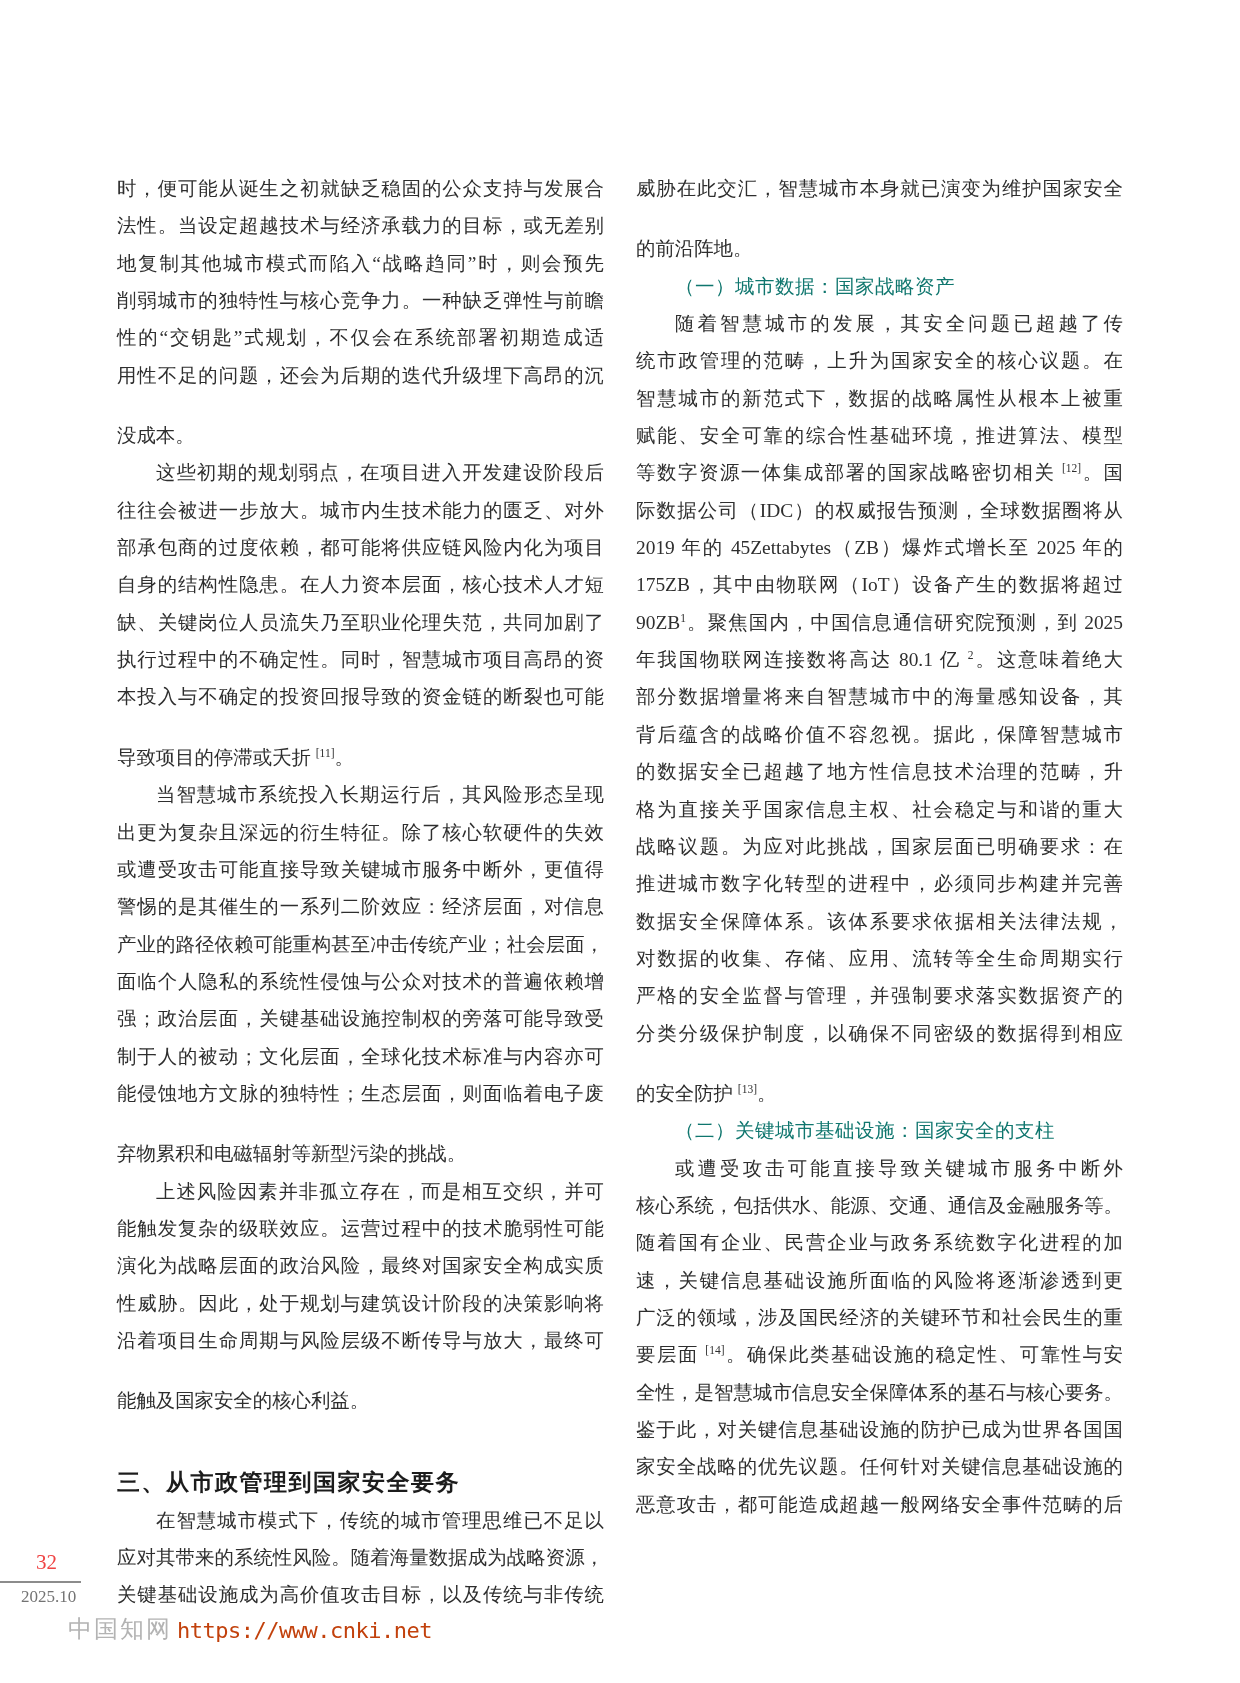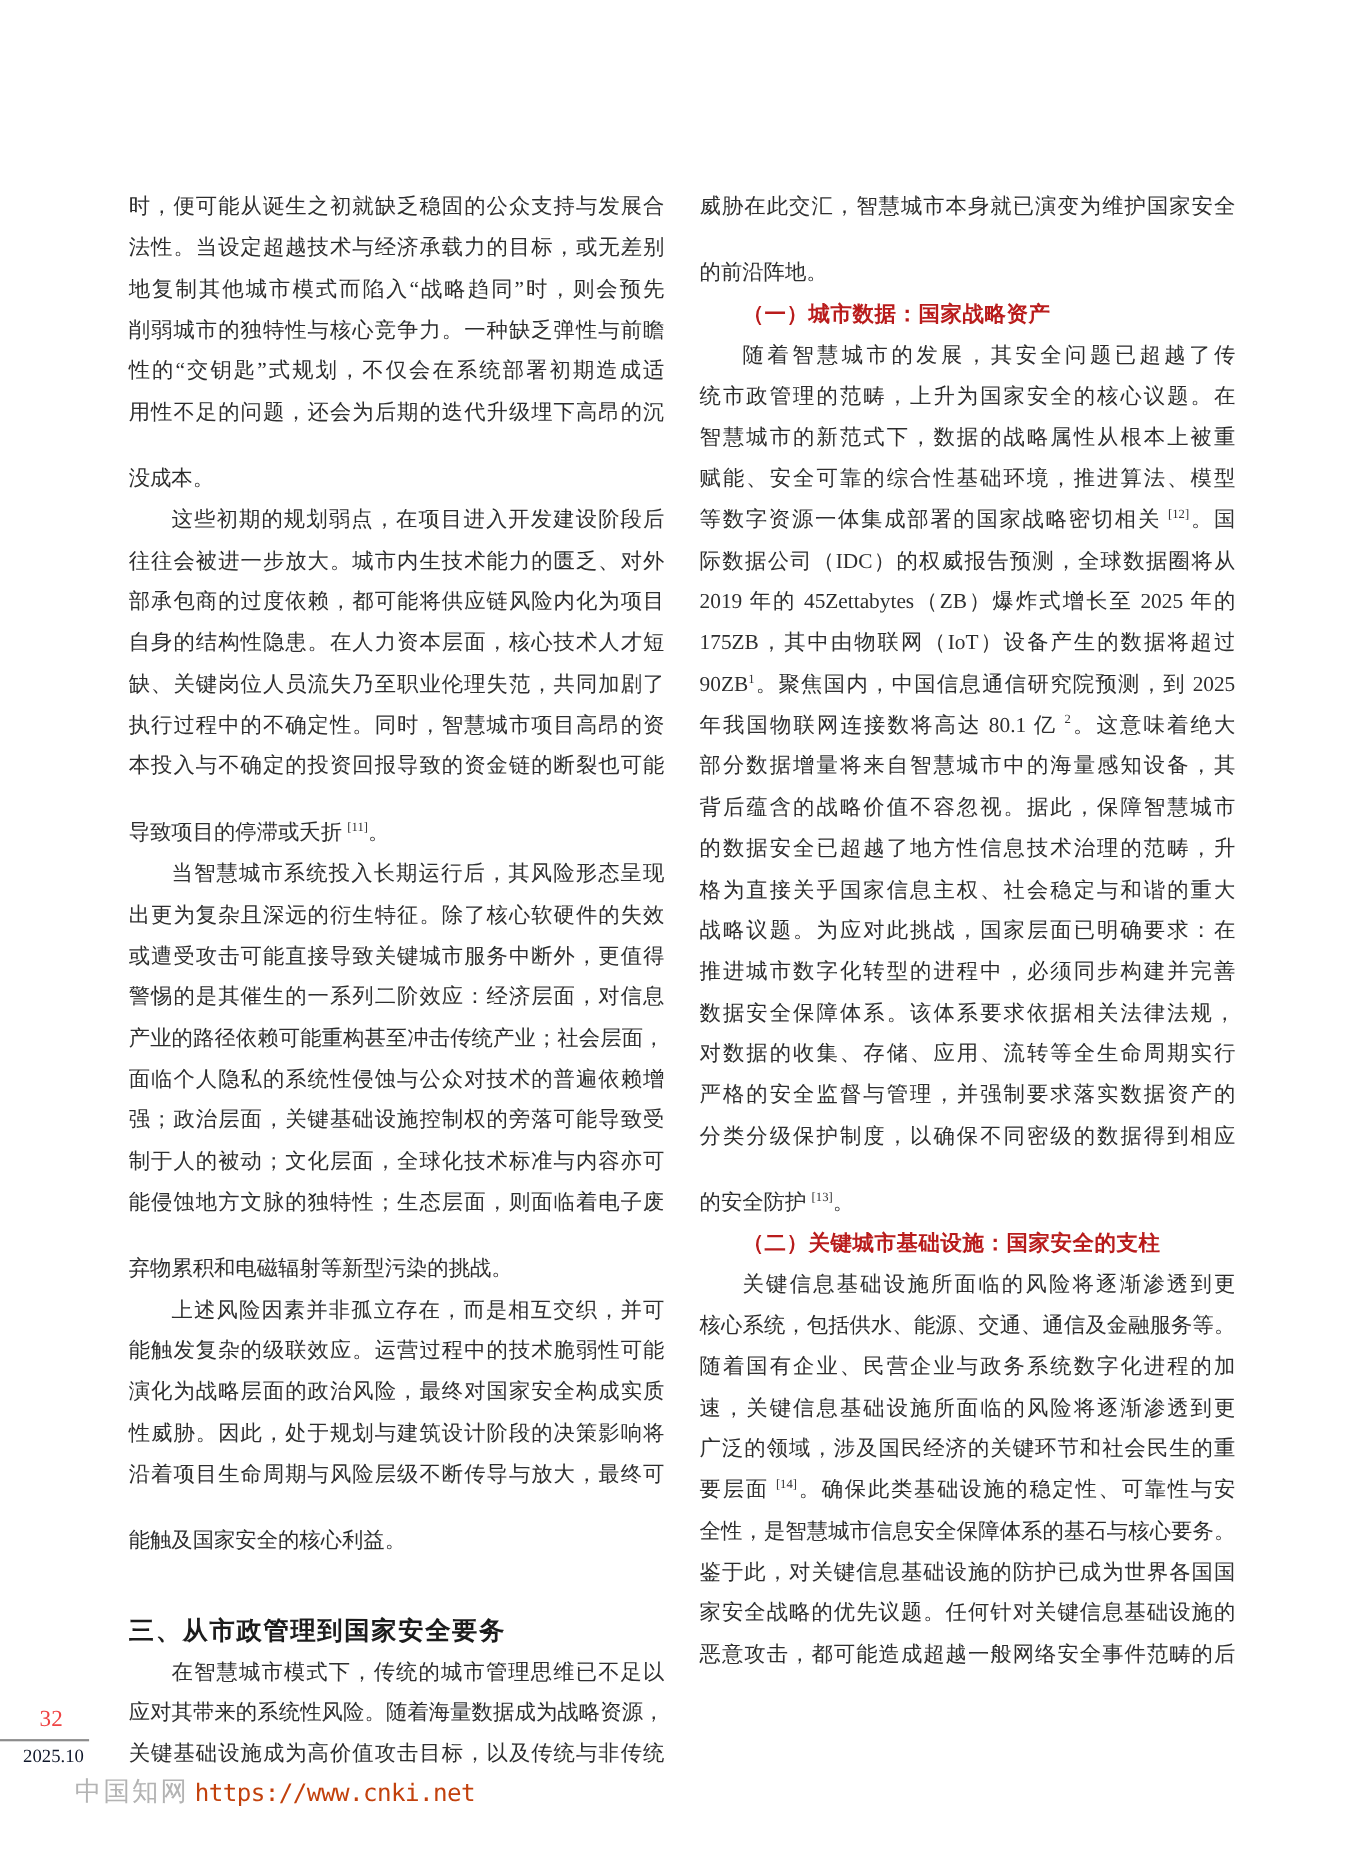--- a/index.html
+++ b/index.html
@@ -16,27 +16,27 @@
     white-space:nowrap;
   }
   .line.end{text-align-last:left;margin-top:23px;}
   .line.indent{padding-left:39px;}
   .line.h1{
     font-family:"Liberation Sans","DejaVu Sans",sans-serif;font-weight:bold;
     font-size:23px;height:40px;line-height:40px;margin-top:42px;
     text-align-last:left;letter-spacing:1.5px;color:#1c1c1c;
   }
   .line.h2{
-    font-family:"Liberation Sans","DejaVu Sans",sans-serif;font-weight:bold;
-    font-size:19.5px;text-align-last:left;color:#b91c1c;letter-spacing:0.5px;
+    font-family:"Liberation Sans","DejaVu Sans",sans-serif;font-weight:normal;
+    font-size:19.5px;text-align-last:left;color:#0f766e;letter-spacing:0.5px;
   }
   sup{font-size:11.5px;vertical-align:super;line-height:0;}
   .page-number{position:absolute;left:36px;top:1552px;font-size:21px;line-height:21px;color:#ef4444;}
   .footer-rule{position:absolute;left:0;top:1581px;width:81px;height:2px;background:#8c8c8c;}
-  .issue-date{position:absolute;left:21px;top:1588px;font-size:17px;line-height:17px;color:#0f172a;}
+  .issue-date{position:absolute;left:21px;top:1588px;font-size:17px;line-height:17px;color:#737373;}
   .watermark-name{position:absolute;left:40px;top:1615px;font-size:24px;line-height:28px;color:#b3b3b3;letter-spacing:2px;margin-left:28px;}
   .watermark-url{position:absolute;left:177px;top:1618px;font-size:22px;line-height:26px;color:#c2410c;
     font-family:"DejaVu Sans Mono","Liberation Mono",monospace;letter-spacing:-0.5px;}
 </style>
 </head>
 <body>
 
 <div class="page">
 
   <div class="col col-left" id="col-left">
@@ -95,21 +95,21 @@
       <div class="line">的数据安全已超越了地方性信息技术治理的范畴，升</div>
       <div class="line">格为直接关乎国家信息主权、社会稳定与和谐的重大</div>
       <div class="line">战略议题。为应对此挑战，国家层面已明确要求：在</div>
       <div class="line">推进城市数字化转型的进程中，必须同步构建并完善</div>
       <div class="line">数据安全保障体系。该体系要求依据相关法律法规，</div>
       <div class="line">对数据的收集、存储、应用、流转等全生命周期实行</div>
       <div class="line">严格的安全监督与管理，并强制要求落实数据资产的</div>
       <div class="line">分类分级保护制度，以确保不同密级的数据得到相应</div>
       <div class="line end">的安全防护 <sup>[13]</sup>。</div>
       <div class="line h2 indent">（二）关键城市基础设施：国家安全的支柱</div>
-      <div class="line indent">关键信息基础设施所面临的风险将逐渐渗透到更</div>
+      <div class="line indent">或遭受攻击可能直接导致关键城市服务中断外</div>
       <div class="line">核心系统，包括供水、能源、交通、通信及金融服务等。</div>
       <div class="line">随着国有企业、民营企业与政务系统数字化进程的加</div>
       <div class="line">速，关键信息基础设施所面临的风险将逐渐渗透到更</div>
       <div class="line">广泛的领域，涉及国民经济的关键环节和社会民生的重</div>
       <div class="line">要层面 <sup>[14]</sup>。确保此类基础设施的稳定性、可靠性与安</div>
       <div class="line">全性，是智慧城市信息安全保障体系的基石与核心要务。</div>
       <div class="line">鉴于此，对关键信息基础设施的防护已成为世界各国国</div>
       <div class="line">家安全战略的优先议题。任何针对关键信息基础设施的</div>
       <div class="line">恶意攻击，都可能造成超越一般网络安全事件范畴的后</div>
     </div>

